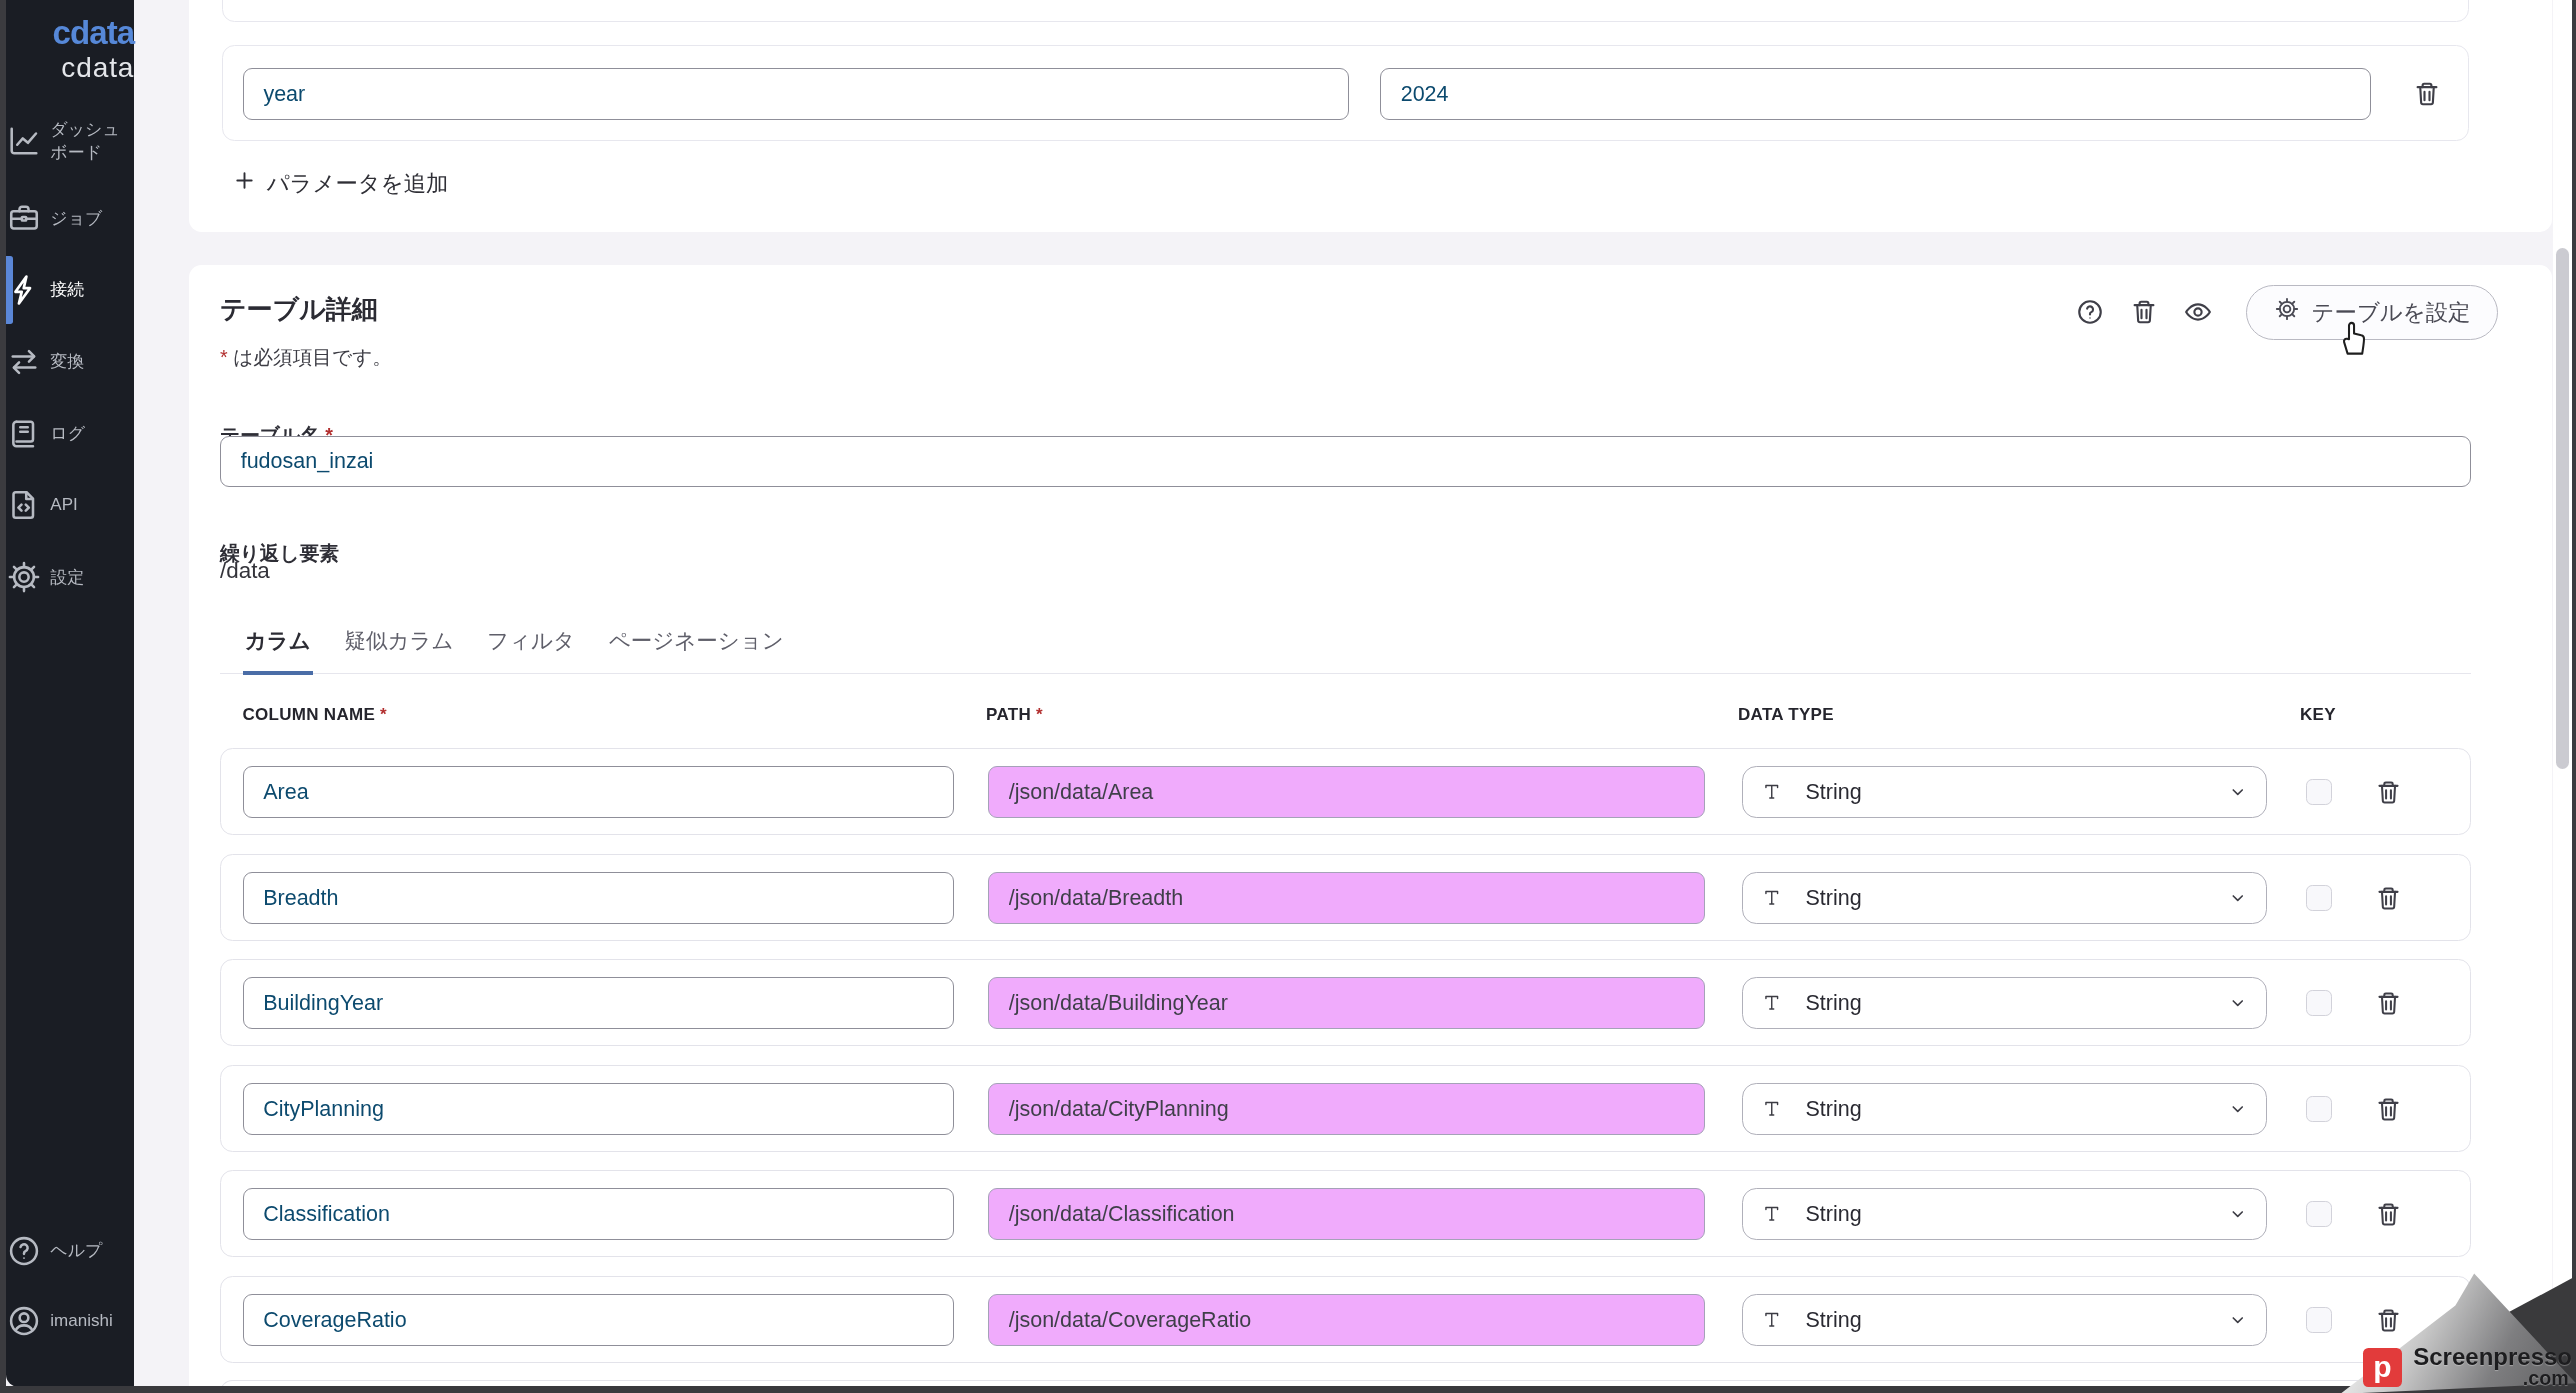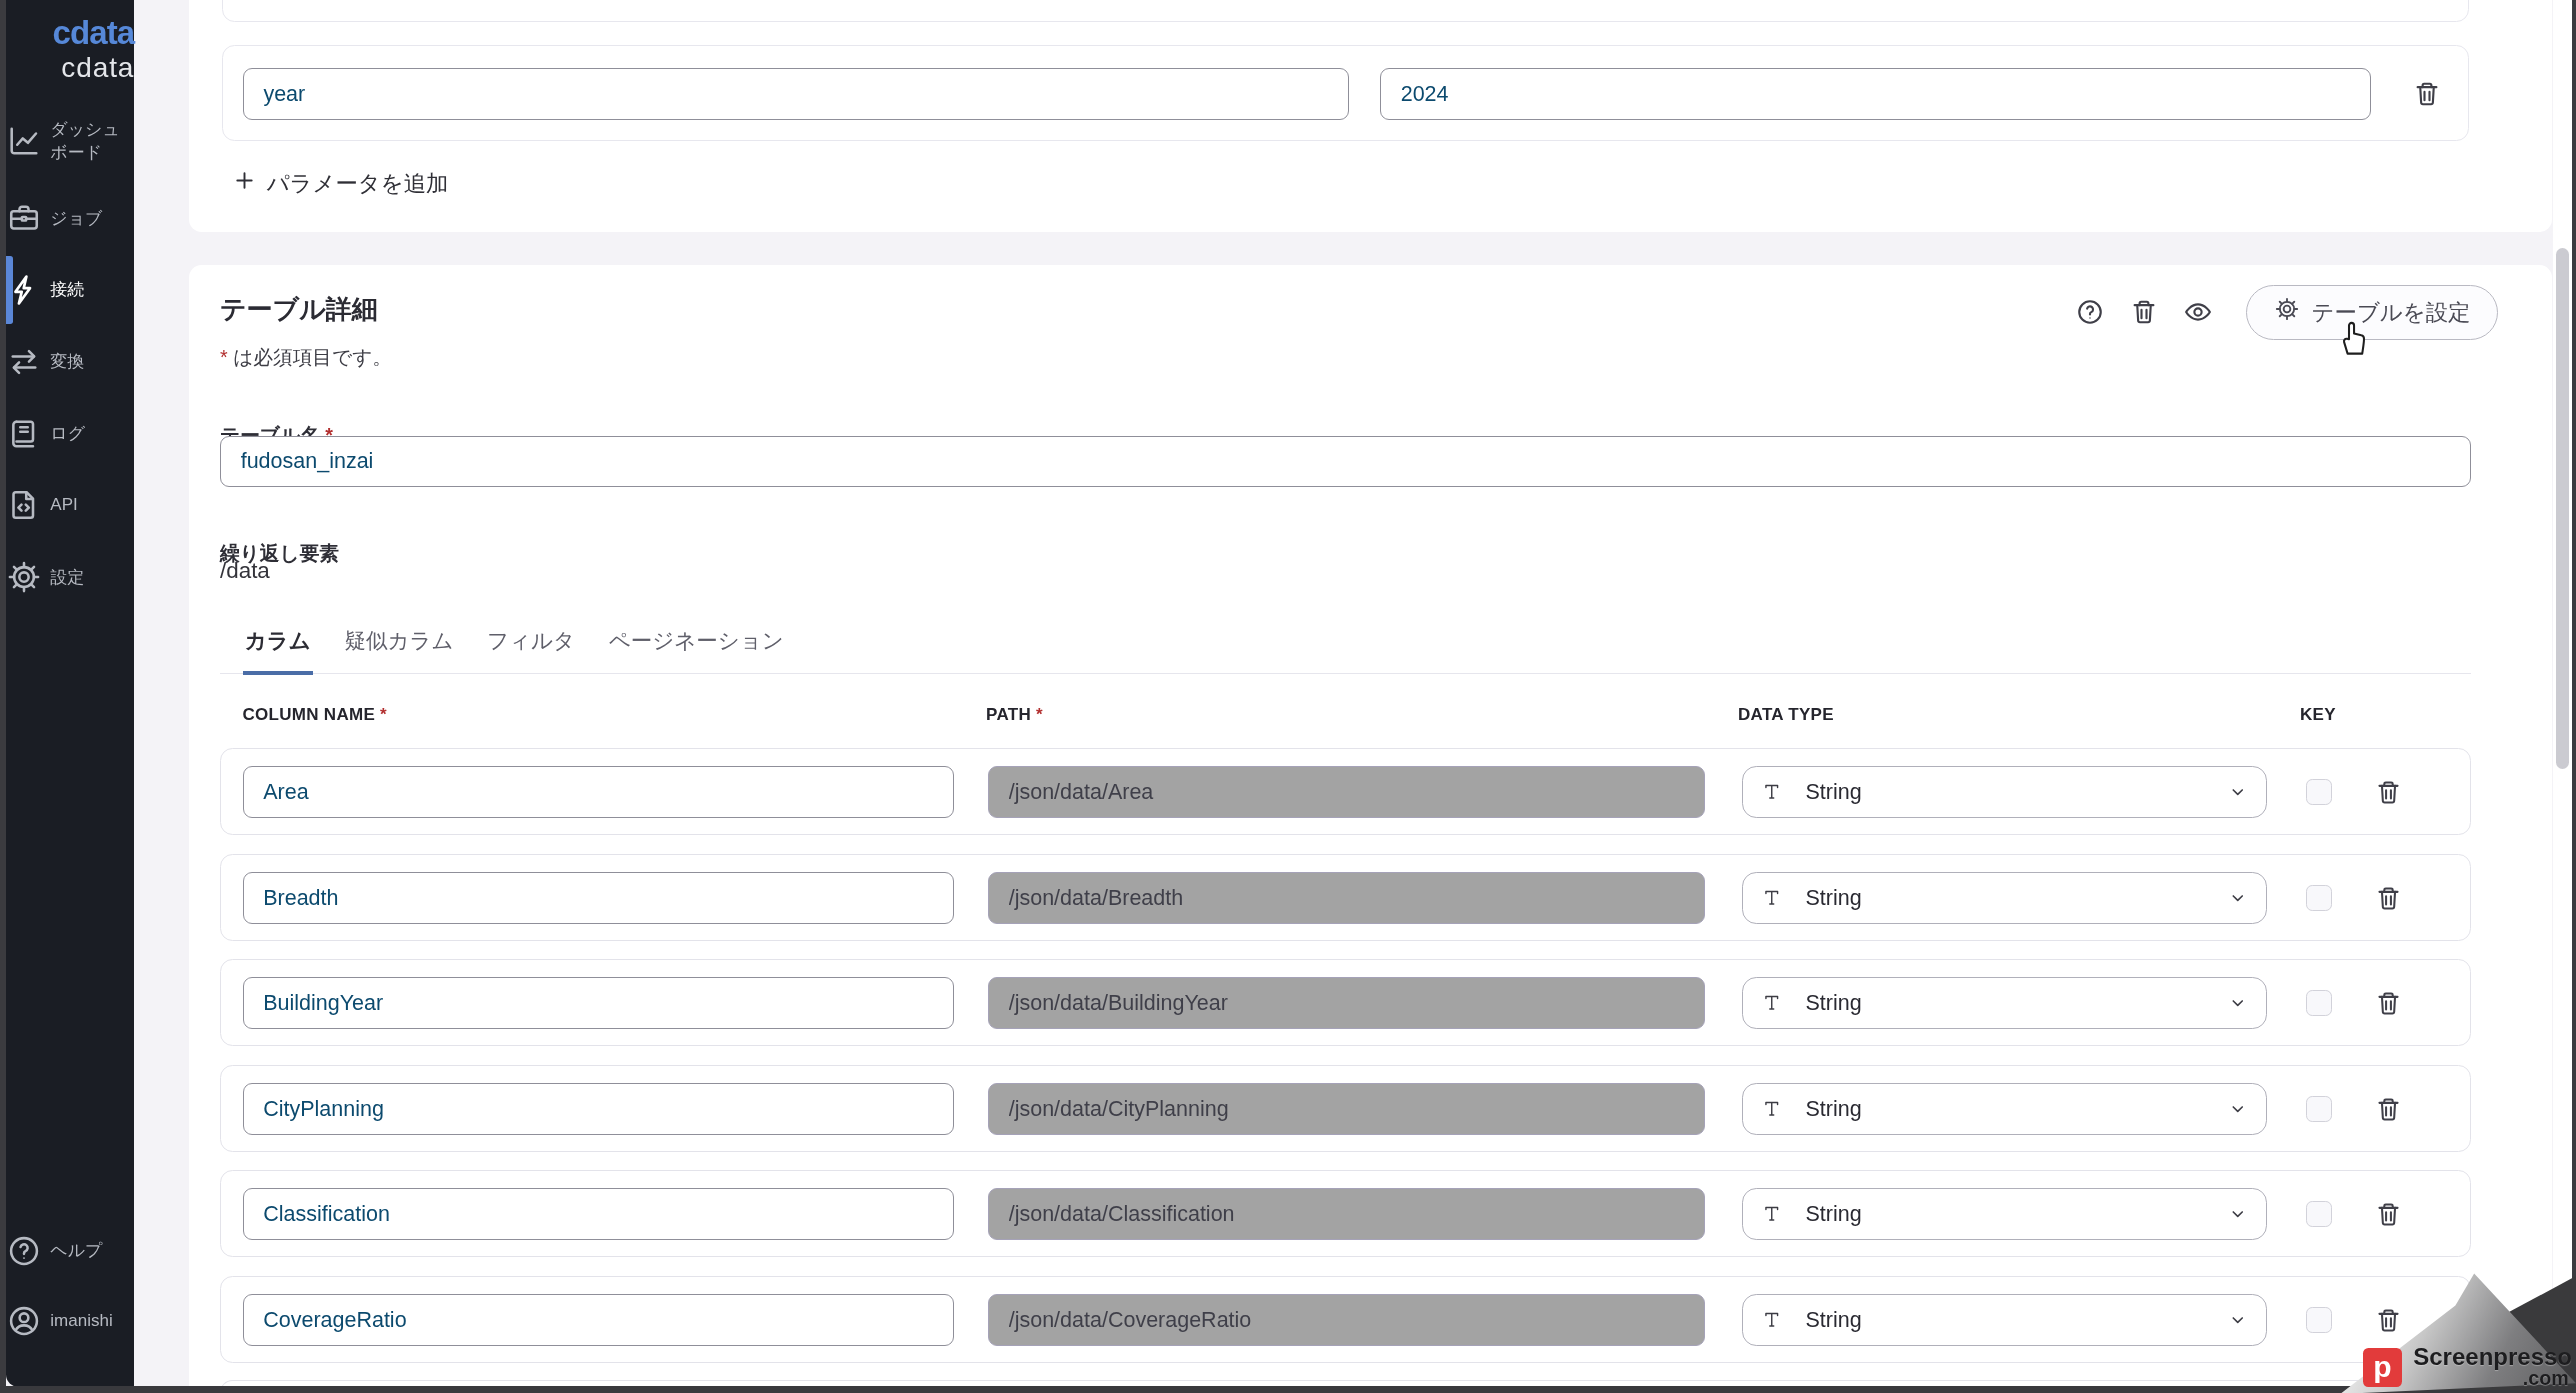--- a/index.html
+++ b/index.html
@@ -29,21 +29,21 @@
               background:#5b87d7; border-radius:0 2.7px 2.7px 0; }
 
   
   .card { position:absolute; left:189px; width:2363px; background:#ffffff; border-radius:12.5px; }
   .card-params  { top:-36px; height:268px; }
   .card-details { top:265px; height:1122px; border-bottom-left-radius:0; border-bottom-right-radius:0; }
 
   
   .tfield { position:absolute; height:52px; background:#fff; border:1.8px solid #8f8f99; border-radius:9px;
             font-family:"Liberation Sans",sans-serif; font-size:21.5px; color:#0c4a6e; padding:0 19.7px; outline:none; }
-  .tfield.lav { background:#a3a3a3; border-color:#a5a2b8; color:#3f3f49; }
+  .tfield.lav { background:#f0abfc; border-color:#a5a2b8; color:#3f3f49; }
 
   
   .param-row { position:absolute; left:33px; width:2247px; border:1.8px solid #e7e7ee; border-radius:12.5px; background:#fff; }
   .row-cut-top { top:-54px; height:112px; }
   .row-year    { top:81px;  height:96px; }
   .add-param { position:absolute; left:44px; top:204px; display:flex; align-items:center; gap:10.7px;
                font-size:22.4px; color:#2f2f36; background:none; border:none; cursor:pointer;
                font-family:"Liberation Sans",sans-serif; }
   .add-param svg { width:23px; height:23px; }
 

